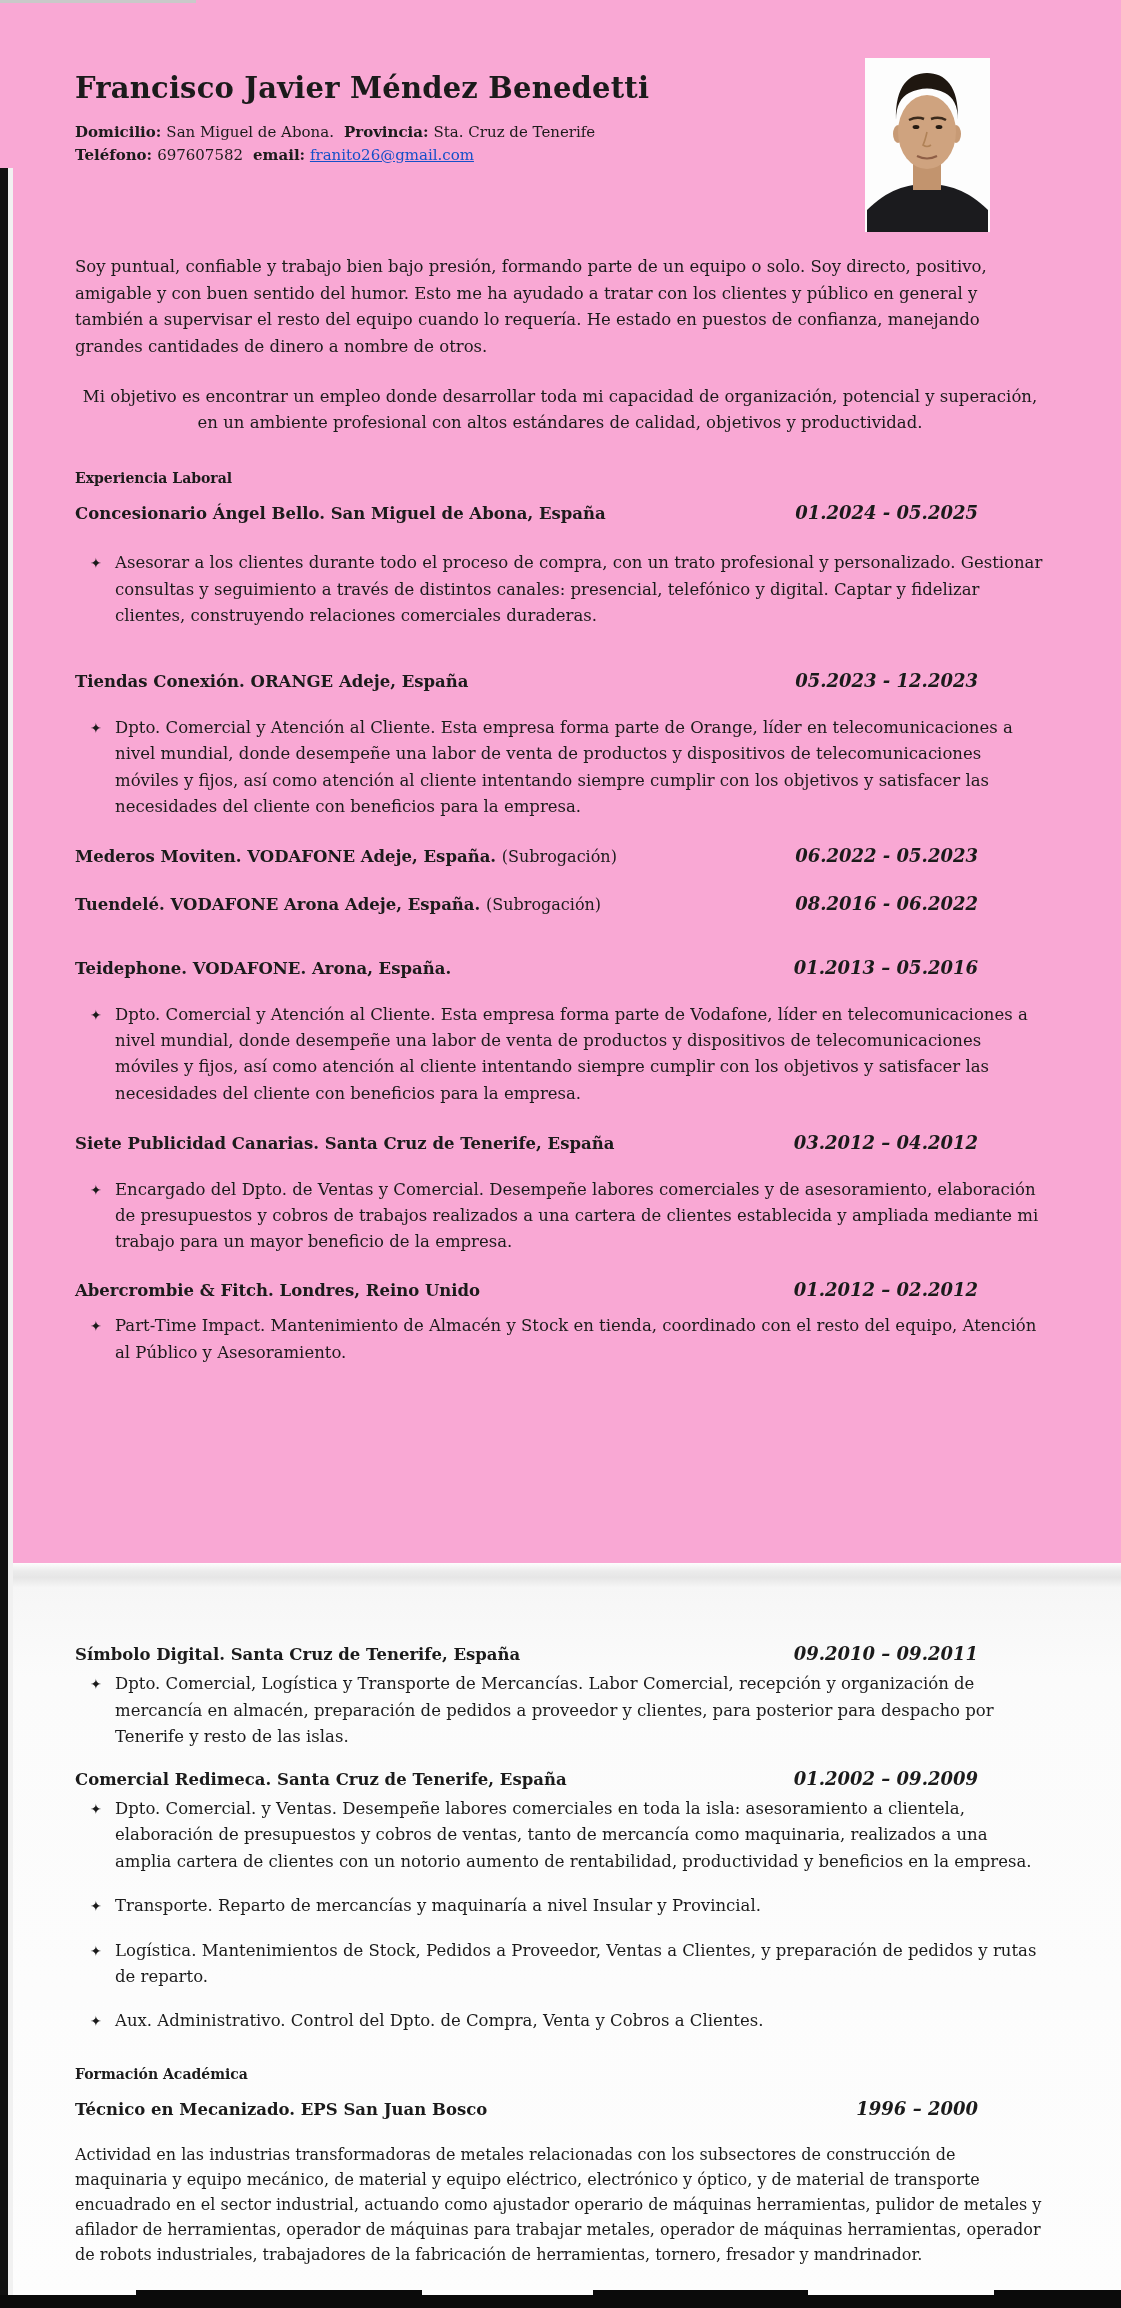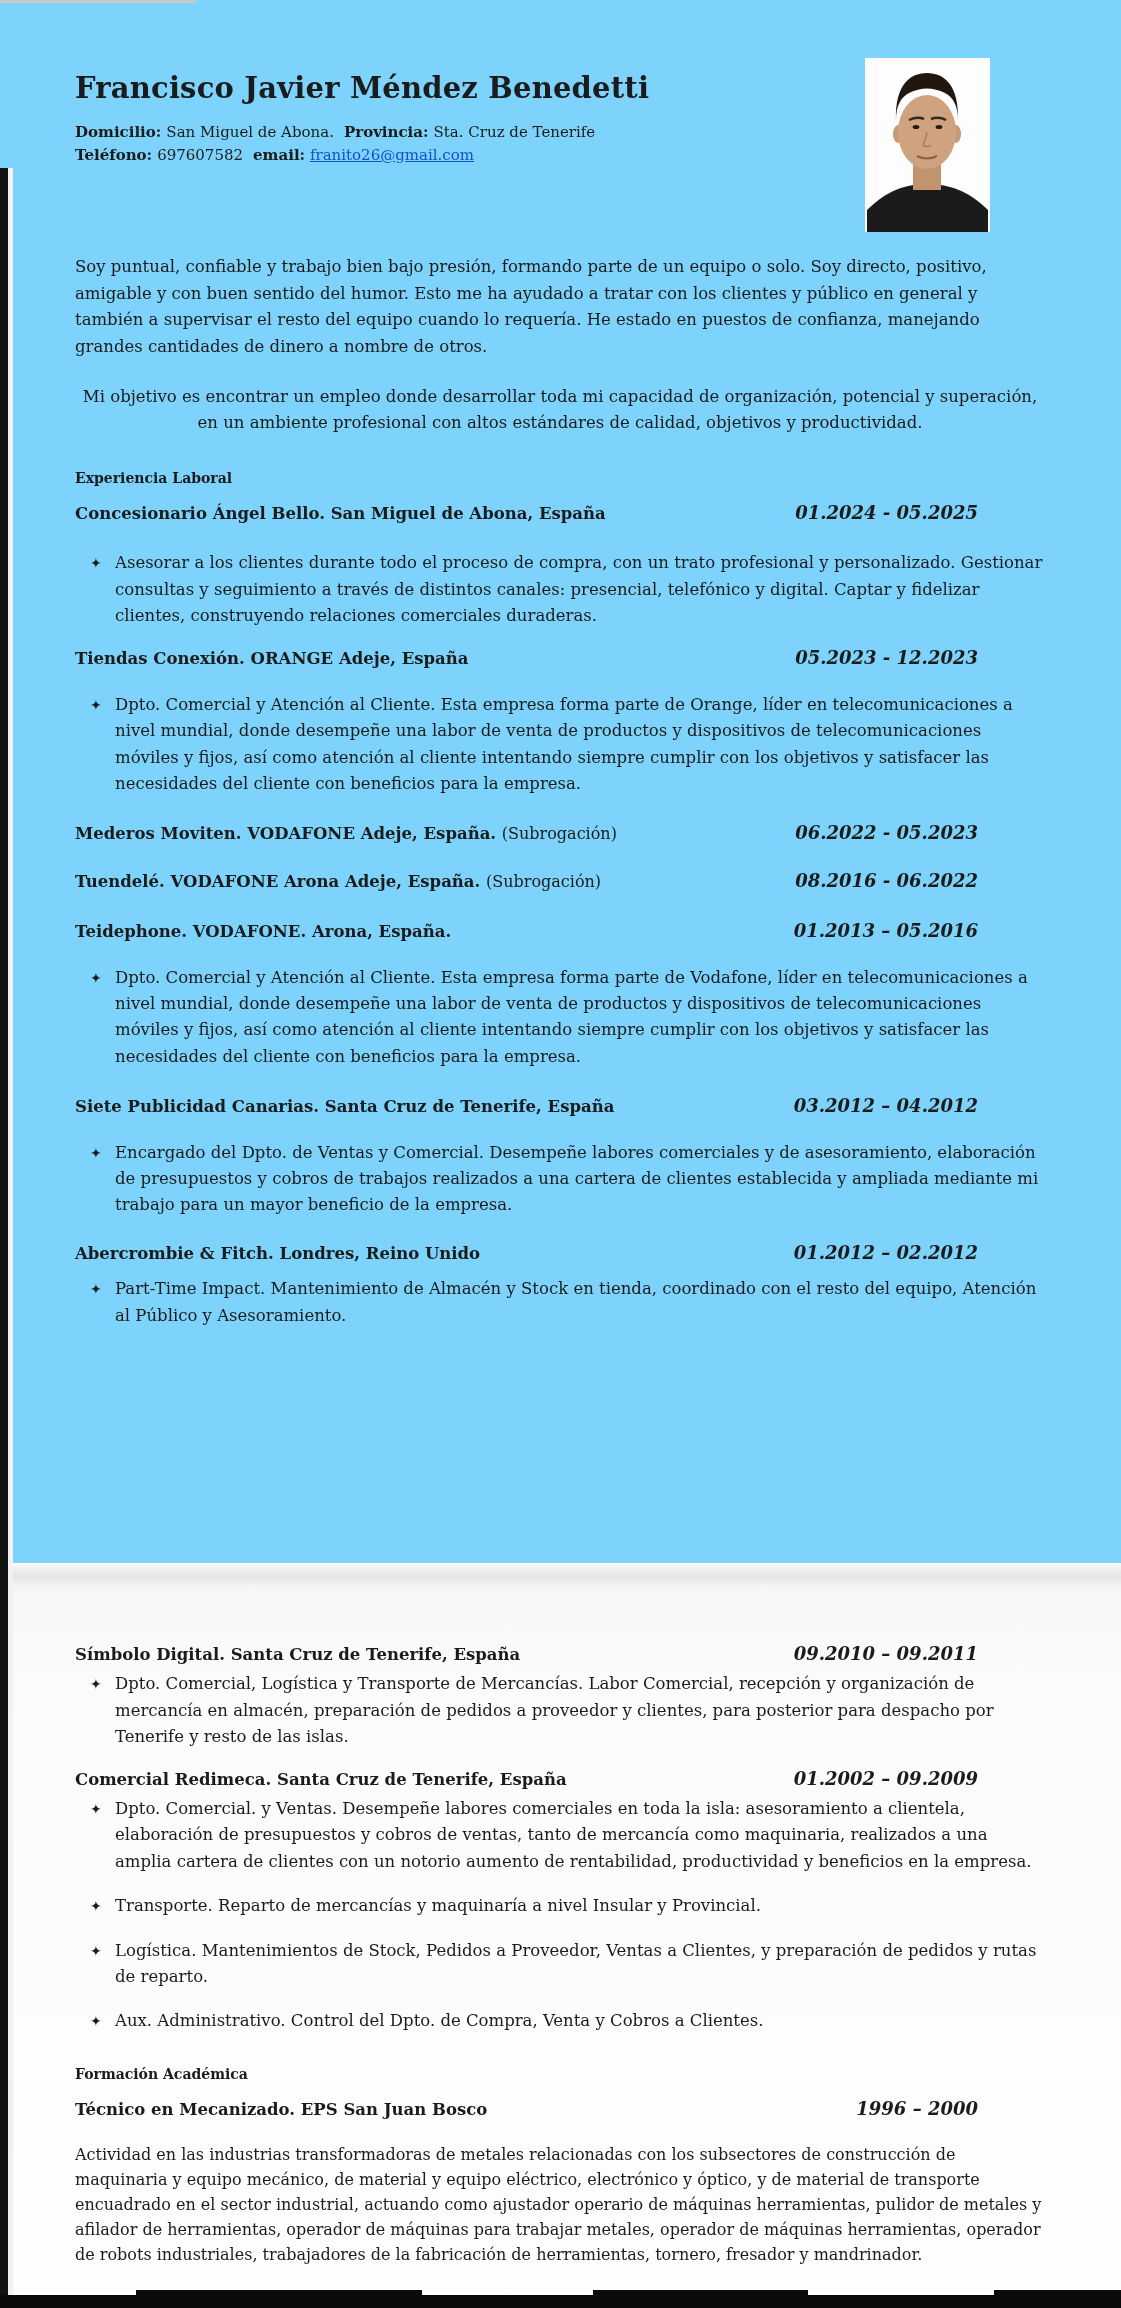--- a/index.html
+++ b/index.html
@@ -12,21 +12,21 @@
     font-family:"DejaVu Serif","Liberation Serif",serif;
     color:#1b1b1b;
     overflow:hidden;
   }
   
   .left-strip{position:absolute;left:0;top:168px;bottom:0;width:8px;background:#121212;z-index:5;}
   .left-strip-light{position:absolute;left:8px;top:168px;bottom:0;width:5px;background:#f1f1f1;z-index:5;}
   .top-mark{position:absolute;left:0;top:0;width:196px;height:3px;background:#c9c9c9;z-index:5;}
 
   .page{position:relative;overflow:hidden;}
-  .page1{height:1563px;background:#7dd3fc;}
+  .page1{height:1563px;background:#f9a8d4;}
   .page-gap{height:24px;background:linear-gradient(180deg,#fdfdfd 0%,#ebebeb 35%,#e6e6e6 60%,#f5f5f5 100%);}
   .page2{height:721px;background:linear-gradient(180deg,#f6f6f6 0px,#fbfbfb 90px,#fdfdfd 100%);}
 
   .content{padding:0 76px 0 75px;}
 
   .name{font-size:29px;font-weight:bold;letter-spacing:.2px;padding-top:72px;line-height:1.15;}
   .contact{font-size:15px;line-height:1.5;}
   .contact .lbl{font-weight:bold;}
   .contact .val{margin-left:5px;margin-right:10px;}
   .contact-line1{margin-top:16px;}
@@ -100,40 +100,40 @@
 
       <div class="jobrow" style="margin-top:14px;">
         <div class="jobtitle">Concesionario Ángel Bello. San Miguel de Abona, España</div>
         <div class="jobdate">01.2024 - 05.2025</div>
       </div>
       <div class="bullet" style="margin-top:26px;">
         <span class="glyph">✦</span>
         <span class="btext">Asesorar a los clientes durante todo el proceso de compra, con un trato profesional y personalizado. Gestionar consultas y seguimiento a través de distintos canales: presencial, telefónico y digital. Captar y fidelizar clientes, construyendo relaciones comerciales duraderas.</span>
       </div>
 
-      <div class="jobrow" style="margin-top:17px;gap:27px;">
+      <div class="jobrow" style="margin-top:40px;gap:27px;">
         <div class="jobtitle">Tiendas Conexión. ORANGE Adeje, España</div>
         <div class="jobdate">05.2023 - 12.2023</div>
       </div>
       <div class="bullet" style="margin-top:22px;">
         <span class="glyph">✦</span>
         <span class="btext">Dpto. Comercial y Atención al Cliente. Esta empresa forma parte de Orange, líder en telecomunicaciones a nivel mundial, donde desempeñe una labor de venta de productos y dispositivos de telecomunicaciones móviles y fijos, así como atención al cliente intentando siempre cumplir con los objetivos y satisfacer las necesidades del cliente con beneficios para la empresa.</span>
       </div>
 
       <div class="jobrow" style="margin-top:24px;">
         <div class="jobtitle"><span>Mederos Moviten. VODAFONE Adeje, España.</span> <span class="suffix">(Subrogación)</span></div>
         <div class="jobdate">06.2022 - 05.2023</div>
       </div>
 
       <div class="jobrow" style="margin-top:24px;">
         <div class="jobtitle"><span>Tuendelé. VODAFONE Arona  Adeje, España.</span> <span class="suffix">(Subrogación)</span></div>
         <div class="jobdate">08.2016 - 06.2022</div>
       </div>
 
-      <div class="jobrow" style="margin-top:26px;justify-content:space-between;">
+      <div class="jobrow" style="margin-top:40px;justify-content:space-between;">
         <div class="jobtitle">Teidephone. VODAFONE. Arona, España.</div>
         <div class="jobdate">01.2013 – 05.2016</div>
       </div>
       <div class="bullet" style="margin-top:22px;">
         <span class="glyph">✦</span>
         <span class="btext">Dpto. Comercial y Atención al Cliente. Esta empresa forma parte de Vodafone, líder en telecomunicaciones a nivel mundial, donde desempeñe una labor de venta de productos y dispositivos de telecomunicaciones móviles y fijos, así como atención al cliente intentando siempre cumplir con los objetivos y satisfacer las necesidades del cliente con beneficios para la empresa.</span>
       </div>
 
       <div class="jobrow" style="margin-top:24px;">
         <div class="jobtitle">Siete Publicidad Canarias. Santa Cruz de Tenerife, España</div>

